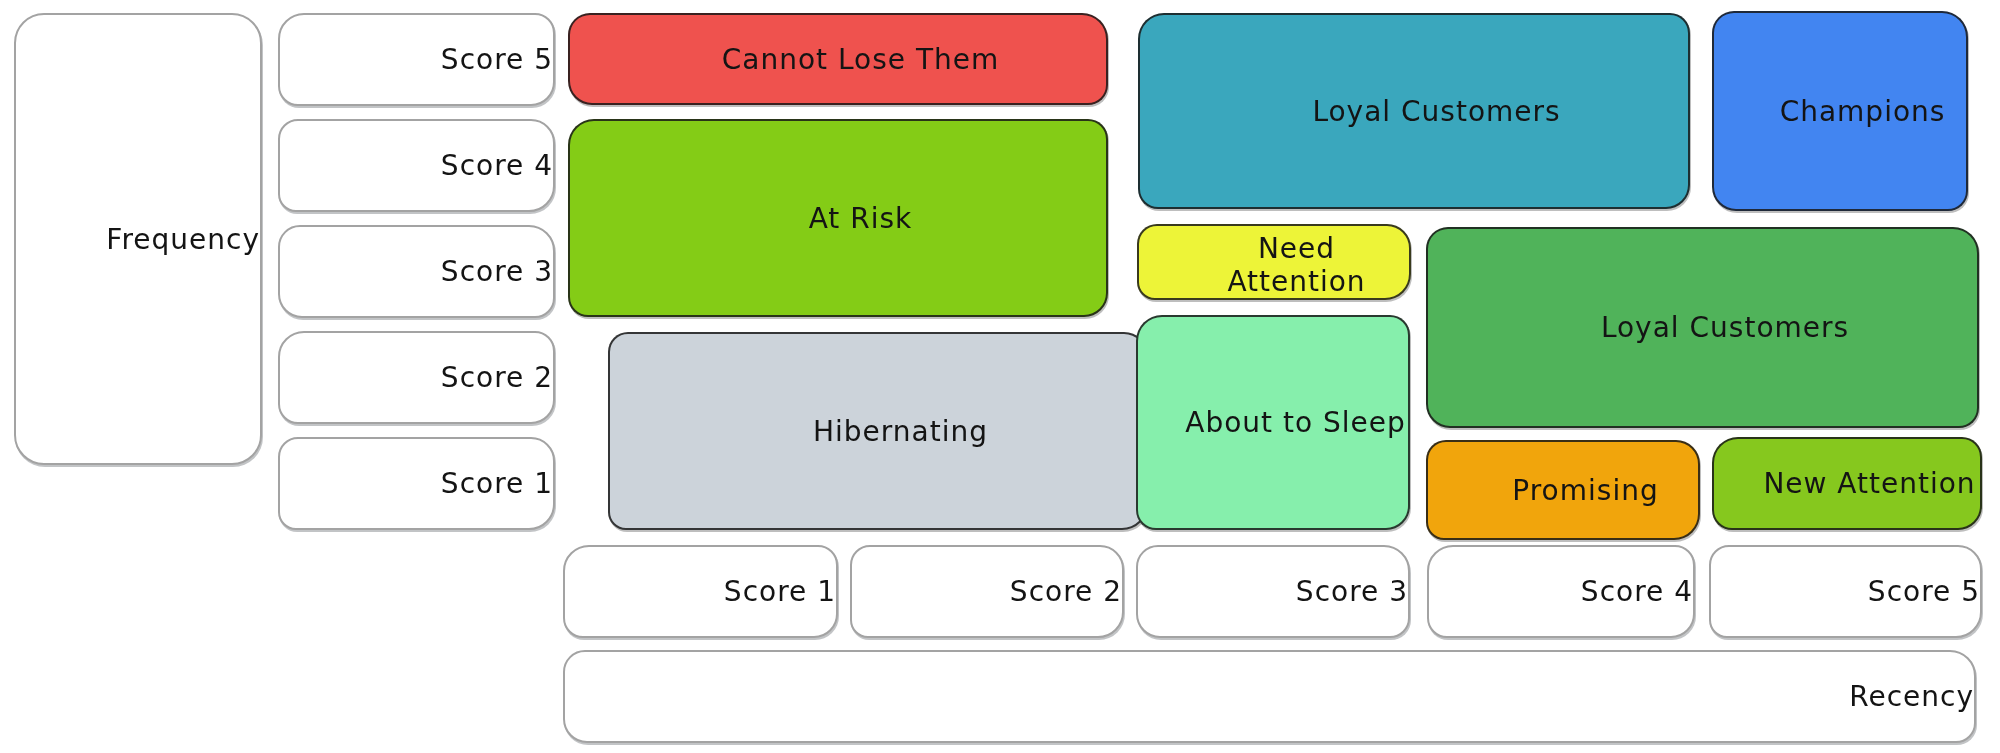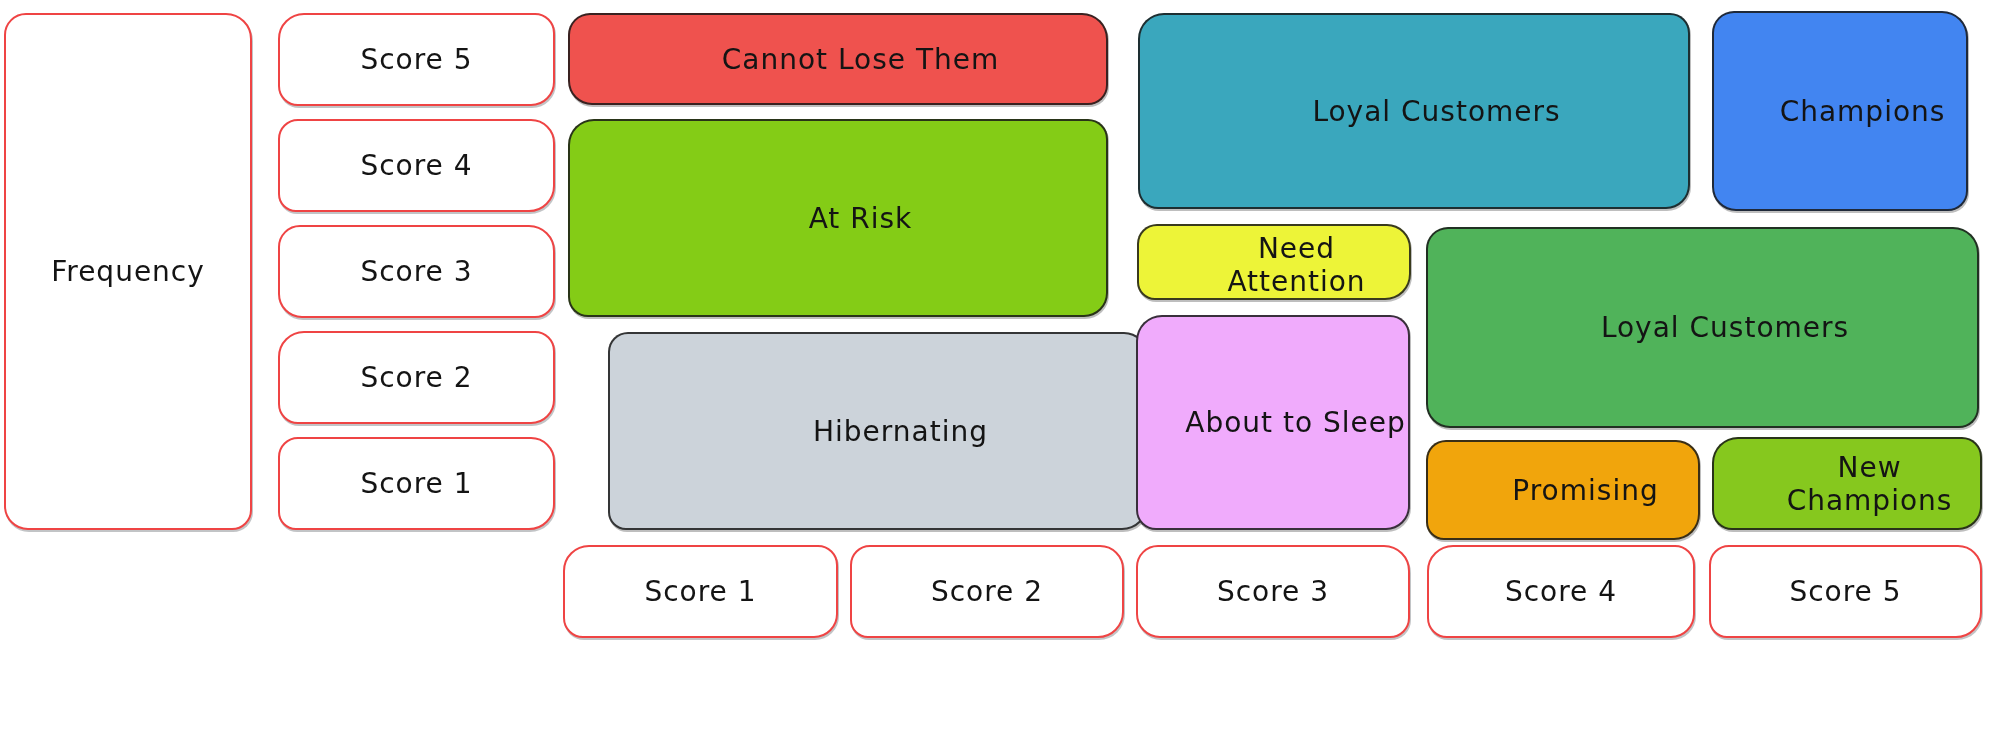--- a/index.html
+++ b/index.html
@@ -16,35 +16,36 @@
     display:flex;align-items:center;justify-content:center;
     box-sizing:border-box;
     text-align:center;
     font-size:28px;
     letter-spacing:1px;
     color:#141414;
   }
   
   .white-box{
     background:#ffffff;
-    border:2px solid #ef4444;
+    border:2px solid #a3a3a3;
     box-shadow:1px 2px 0 rgba(80,86,92,.35);
+    justify-content:flex-end;
   }
   
   .seg{
     border:2px solid rgba(25,25,25,.85);
     box-shadow:1px 2px 0 rgba(40,40,40,.30);
     padding-left:45px;
   }
   
   .rA{border-radius:22px 26px 20px 24px;}
   .rB{border-radius:26px 20px 24px 20px;}
   .rC{border-radius:20px 24px 26px 18px;}
   
-  .b-freq  {left:4px;  top:13px;  width:248px; height:517px;}
+  .b-freq  {left:14px;  top:13px;  width:248px; height:452px;border-radius:30px;}
   .b-f5    {left:278px; top:13px;  width:277px; height:93px;}
   .b-f4    {left:278px; top:119px; width:277px; height:93px;}
   .b-f3    {left:278px; top:225px; width:277px; height:93px;}
   .b-f2    {left:278px; top:331px; width:277px; height:93px;}
   .b-f1    {left:278px; top:437px; width:277px; height:93px;}
 
   .b-clt   {left:568px; top:13px;  width:540px; height:92px;}
   .b-risk  {left:568px; top:119px; width:540px; height:198px;}
   .b-hib   {left:568px; top:332px; width:540px; height:198px;margin-left:40px;}
   .b-loyalt{left:1138px;top:13px;  width:552px; height:196px;}
@@ -97,42 +98,45 @@
   </div>
   <div class="box seg rB b-loyalt" style="background-color: rgb(58, 167, 189);">
     <span>Loyal Customers</span>
   </div>
   <div class="box seg rA b-champ" style="background-color: rgb(66, 133, 241);">
     <span>Champions</span>
   </div>
   <div class="box seg rC b-need" style="background-color: rgb(237, 244, 56); align-items: flex-end;">
     <span>Need Attention</span>
   </div>
-  <div class="box seg rB b-sleep" style="background-color: #f0abfc;">
+  <div class="box seg rB b-sleep" style="background-color: #86efac;">
     <span>About to Sleep</span>
   </div>
   <div class="box seg rA b-loyalg" style="background-color: rgb(80, 179, 90);">
     <span>Loyal Customers</span>
   </div>
   <div class="box seg rC b-prom" style="background-color: rgb(241, 165, 12);">
     <span>Promising</span>
   </div>
   <div class="box seg rB b-new" style="background-color: rgb(134, 200, 30);">
-    <span>New Champions</span>
+    <span>New Attention</span>
   </div>
 
   <div class="box white-box rB b-r1">
     <span>Score 1</span>
   </div>
   <div class="box white-box rC b-r2">
     <span>Score 2</span>
   </div>
   <div class="box white-box rA b-r3">
     <span>Score 3</span>
   </div>
   <div class="box white-box rB b-r4">
     <span>Score 4</span>
   </div>
   <div class="box white-box rC b-r5">
     <span>Score 5</span>
   </div>
+  <div class="box white-box rA b-rec">
+    <span>Recency</span>
+  </div>
 
 </div>
 
 </body></html>

